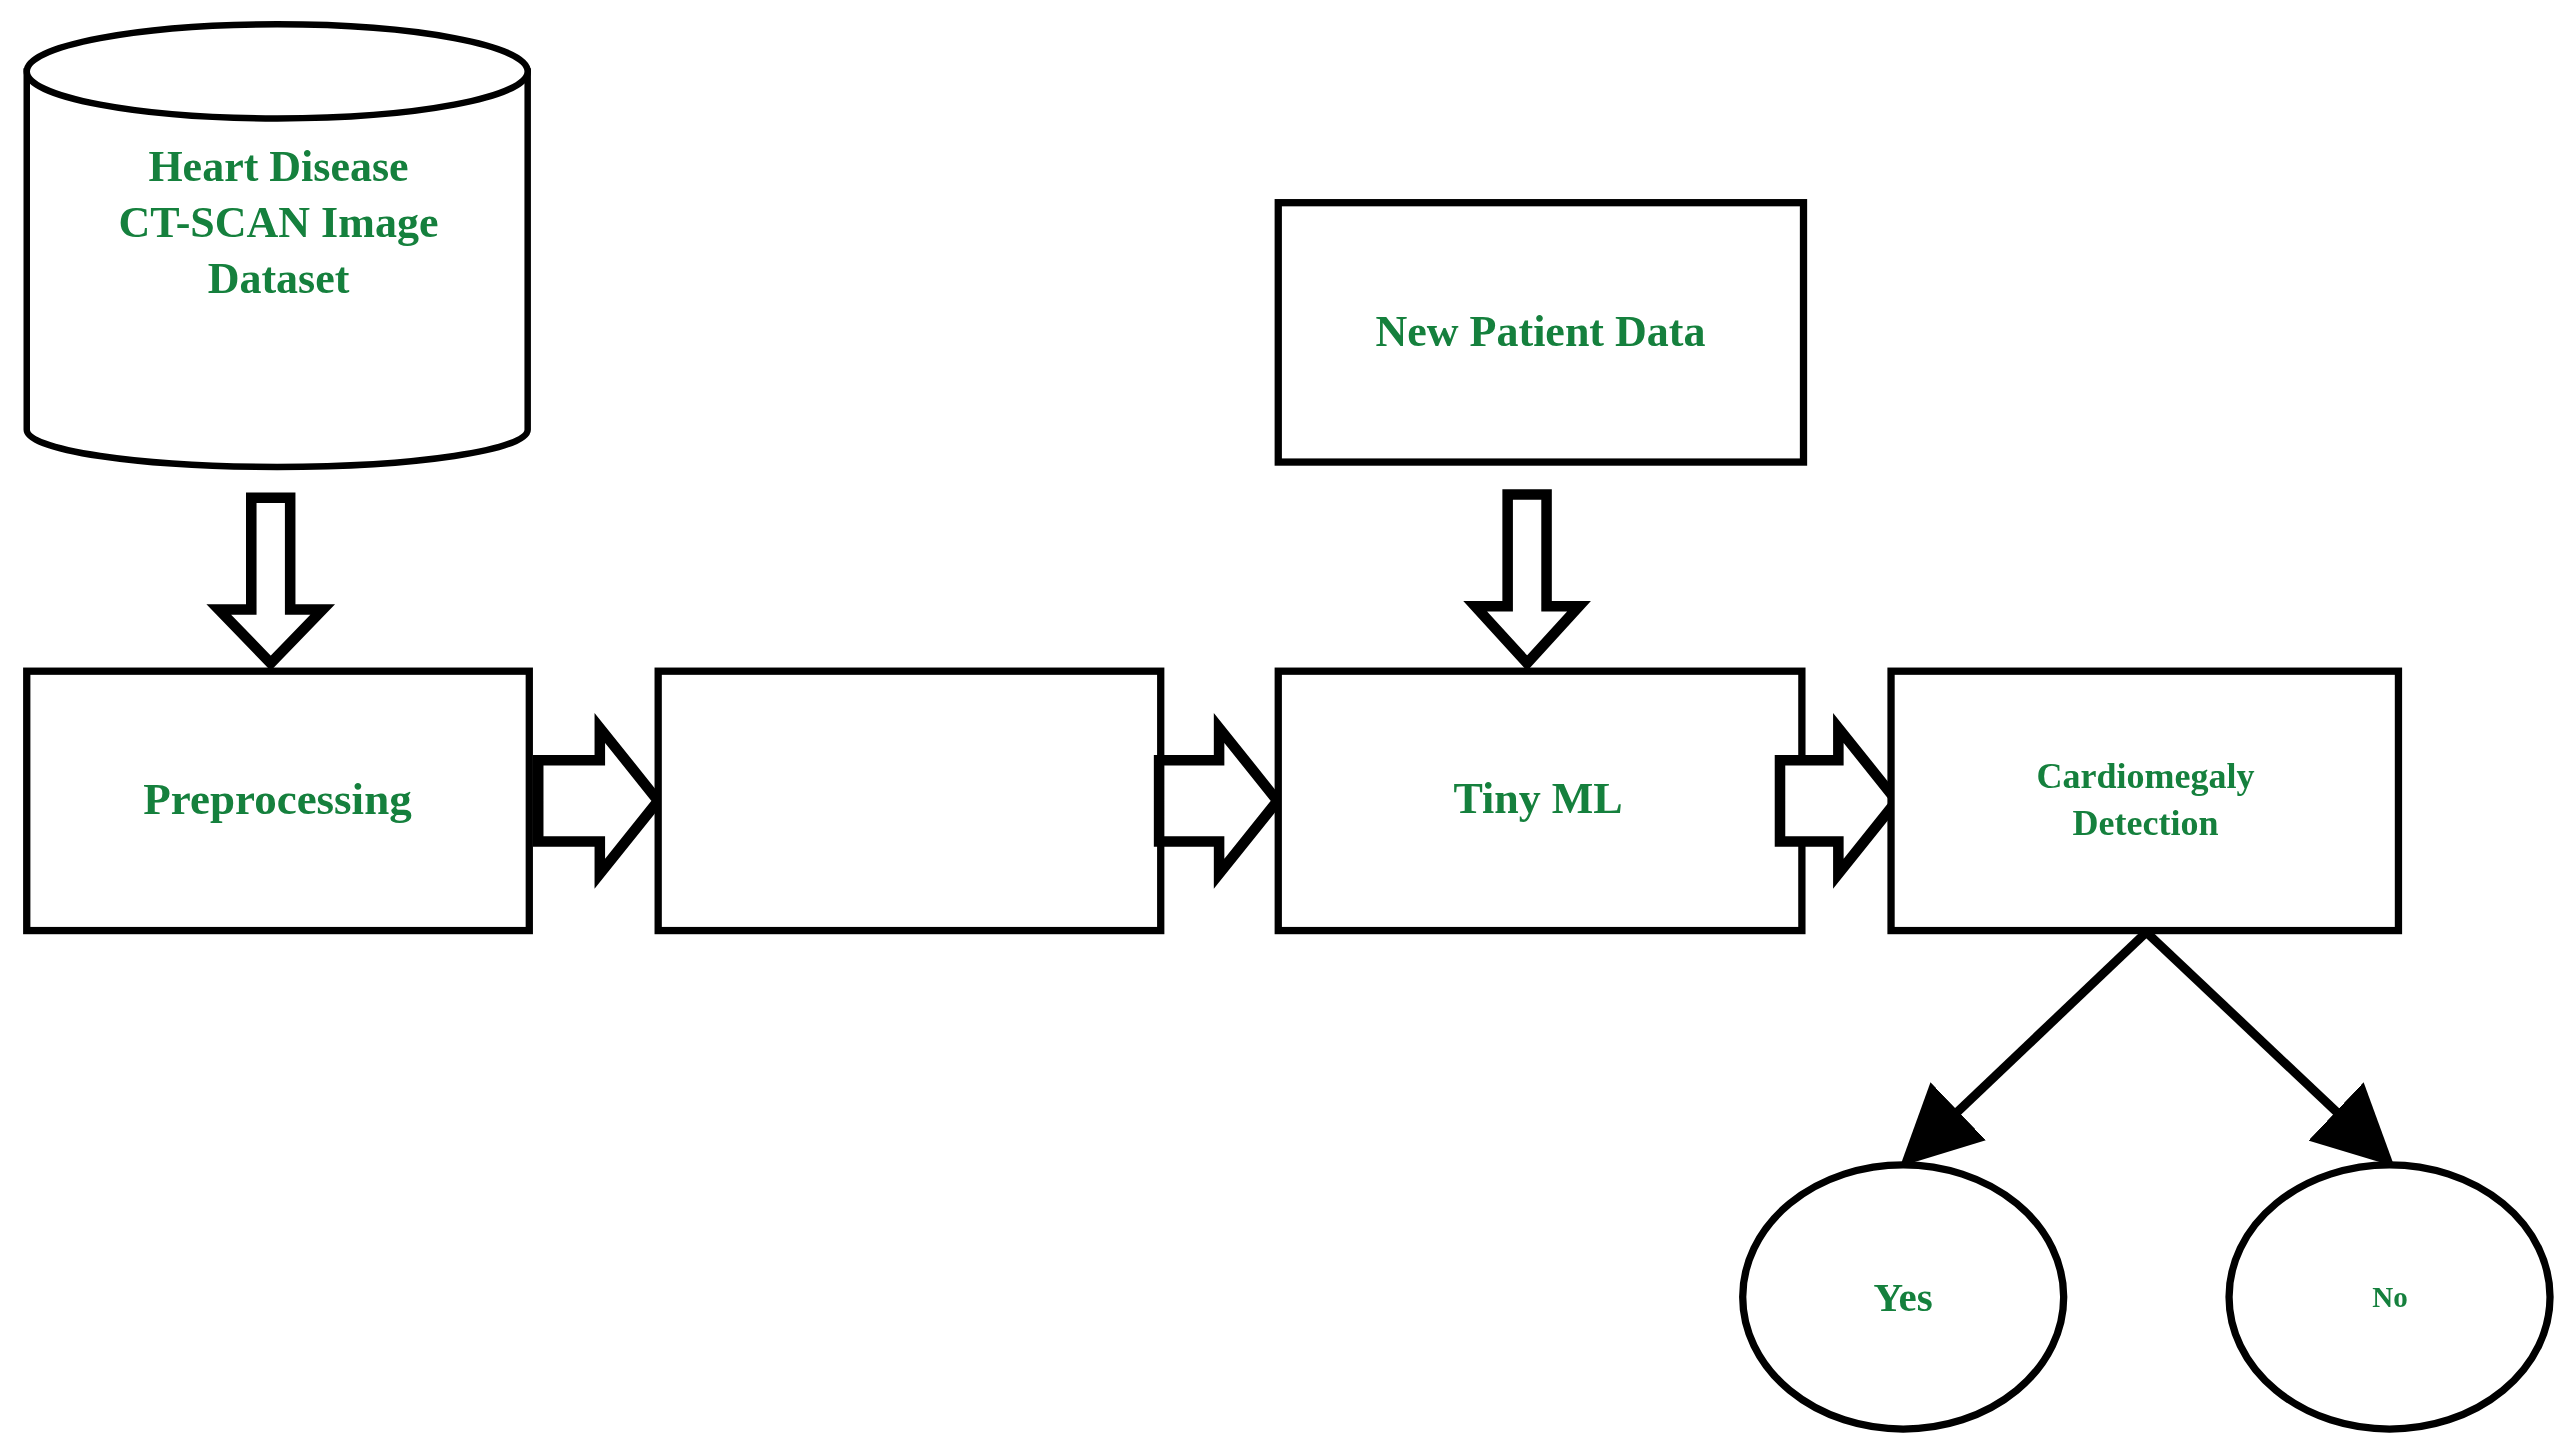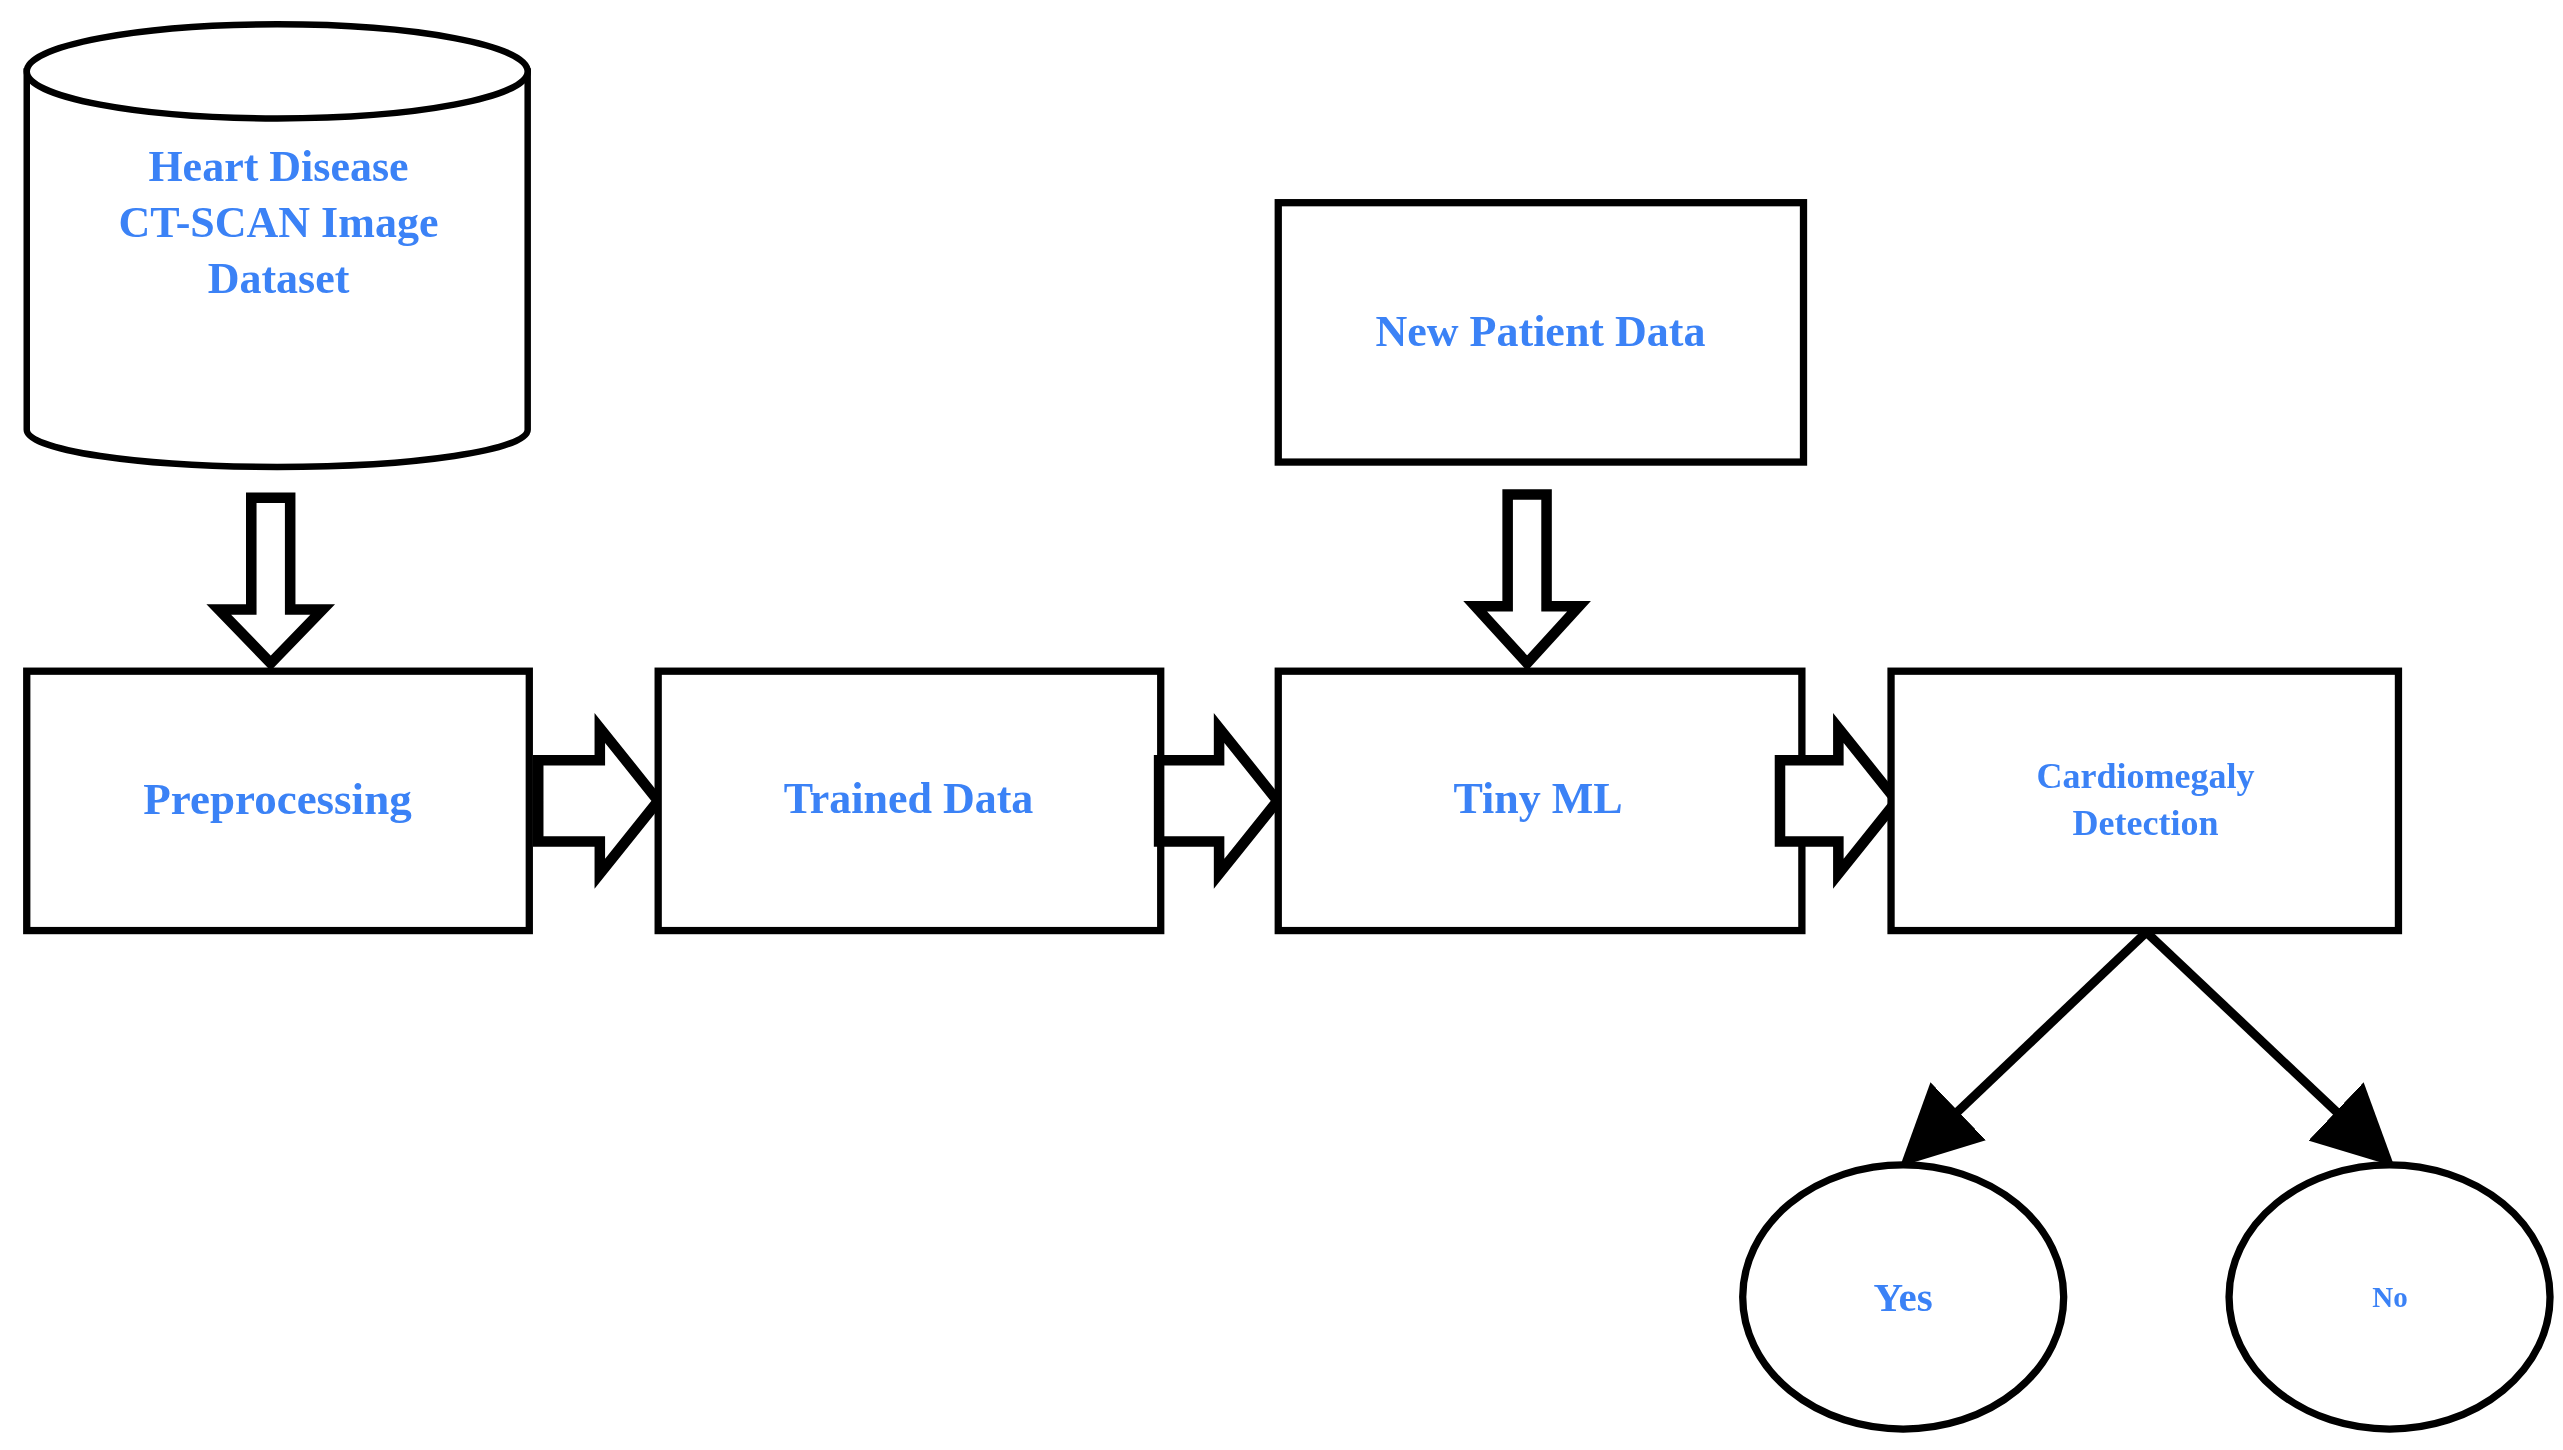--- a/index.html
+++ b/index.html
@@ -22,21 +22,21 @@
     width: 2563px;
     height: 1451px;
   }
   .node-label {
     position: absolute;
     display: flex;
     align-items: center;
     justify-content: center;
     text-align: center;
     font-weight: bold;
-    color: #3b82f6;
+    color: #15803d;
     font-family: "Liberation Serif", "DejaVu Serif", serif;
     line-height: 1.28;
     pointer-events: none;
     white-space: pre-line;
   }
   .lbl-dataset   { left: 49px;   top: 130px;  width: 459px; height: 186px; font-size: 44px; }
   .lbl-prep      { left: 32px;   top: 673px;  width: 491px; height: 253px; font-size: 45px; }
   .lbl-trained   { left: 663px;  top: 673px;  width: 491px; height: 253px; font-size: 44px; }
   .lbl-newpat    { left: 1281px; top: 206px;  width: 519px; height: 253px; font-size: 44px; }
   .lbl-tinyml    { left: 1281px; top: 673px;  width: 514px; height: 253px; font-size: 44px; }
@@ -119,21 +119,20 @@
     </g>
 
   </svg>
 
   <div class="node-label lbl-dataset">Heart Disease
 CT-SCAN Image
 Dataset</div>
 
   <div class="node-label lbl-prep">Preprocessing</div>
 
-  <div class="node-label lbl-trained">Trained Data</div>
 
   <div class="node-label lbl-newpat">New Patient Data</div>
 
   <div class="node-label lbl-tinyml">Tiny ML</div>
 
   <div class="node-label lbl-cardio">Cardiomegaly
 Detection</div>
 
   <div class="node-label lbl-yes">Yes</div>
 

